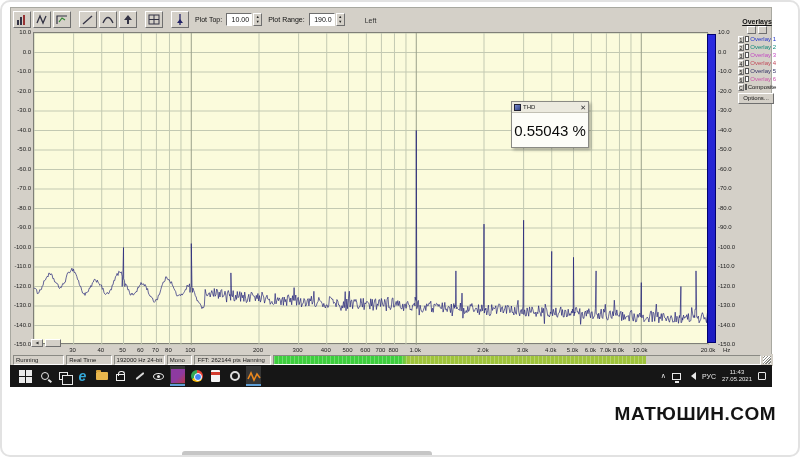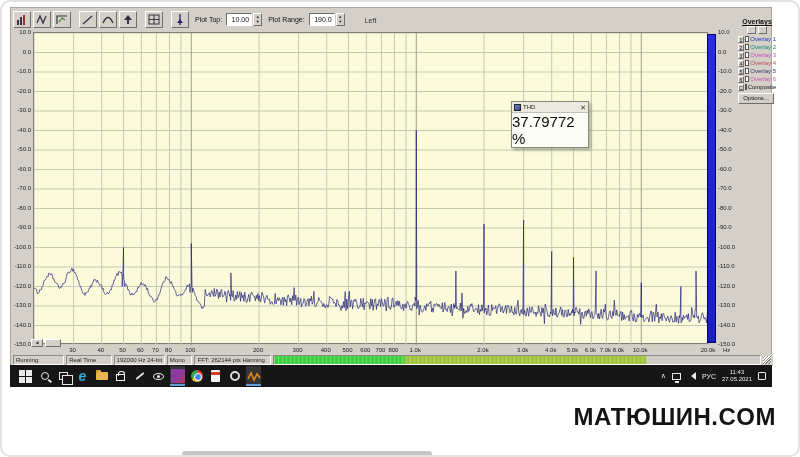--- a/index.html
+++ b/index.html
@@ -81,21 +81,21 @@
   
   .tray{margin-left:auto;display:flex;align-items:center;gap:6px;padding-right:6px;color:#eaeaea;}
   .tr-chev{font-size:7px;}
   .ic-net{width:9px;height:7px;border:1px solid #e8e8e8;position:relative;}
   .ic-net:after{content:"";position:absolute;left:2px;top:7px;width:4px;height:2px;background:#e8e8e8;}
   .ic-vol{width:0;height:0;border:4px solid transparent;border-right:5px solid #e8e8e8;position:relative;}
   .tr-lang{font-size:7px;}
   .tr-clock{font-size:6px;line-height:7px;text-align:center;}
   .ic-note{width:8px;height:8px;border:1px solid #e8e8e8;border-radius:1px 1px 1px 0;}
   
-  .watermark{position:absolute;right:22px;top:401px;font-size:24px;font-weight:bold;color:#141414;letter-spacing:0.5px;}
+  .watermark{position:absolute;right:22px;top:401px;font-size:19px;font-weight:bold;color:#141414;letter-spacing:0.5px;}
   .bottom-bar{position:absolute;left:180px;top:449px;width:250px;height:8px;background:#c6c6c6;border-radius:3px;}
 </style>
 </head>
 <body>
 
 <div class="frame">
 
   <div class="app">
 
     <div class="toolbar">
@@ -279,21 +279,21 @@
     <div class="xunit">Hz</div>
     <div class="hscroll-btn">◀</div>
     <div class="hscroll-thumb"></div>
 
     <div class="thd">
       <div class="thd-titlebar">
         <div class="thd-ico"></div>
         <div class="thd-title">THD</div>
         <div class="thd-close">✕</div>
       </div>
-      <div class="thd-value">37.79772 %</div>
+      <div class="thd-value">0.55043 %</div>
     </div>
 
     <div class="ovl">
       <div class="ovl-h">Overlays</div>
       <div class="ovl-tools">
         <div class="ovl-tb"></div>
         <div class="ovl-tb"></div>
       </div>
       <div id="ovl-rows">
           <div class="ovl-row">

